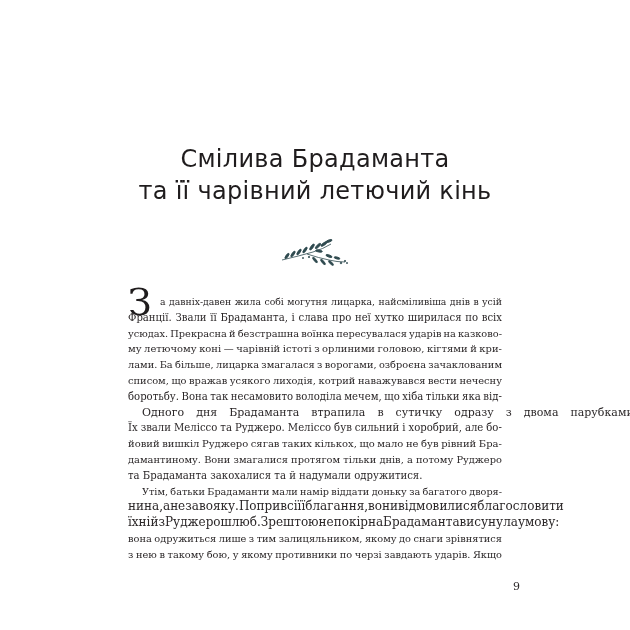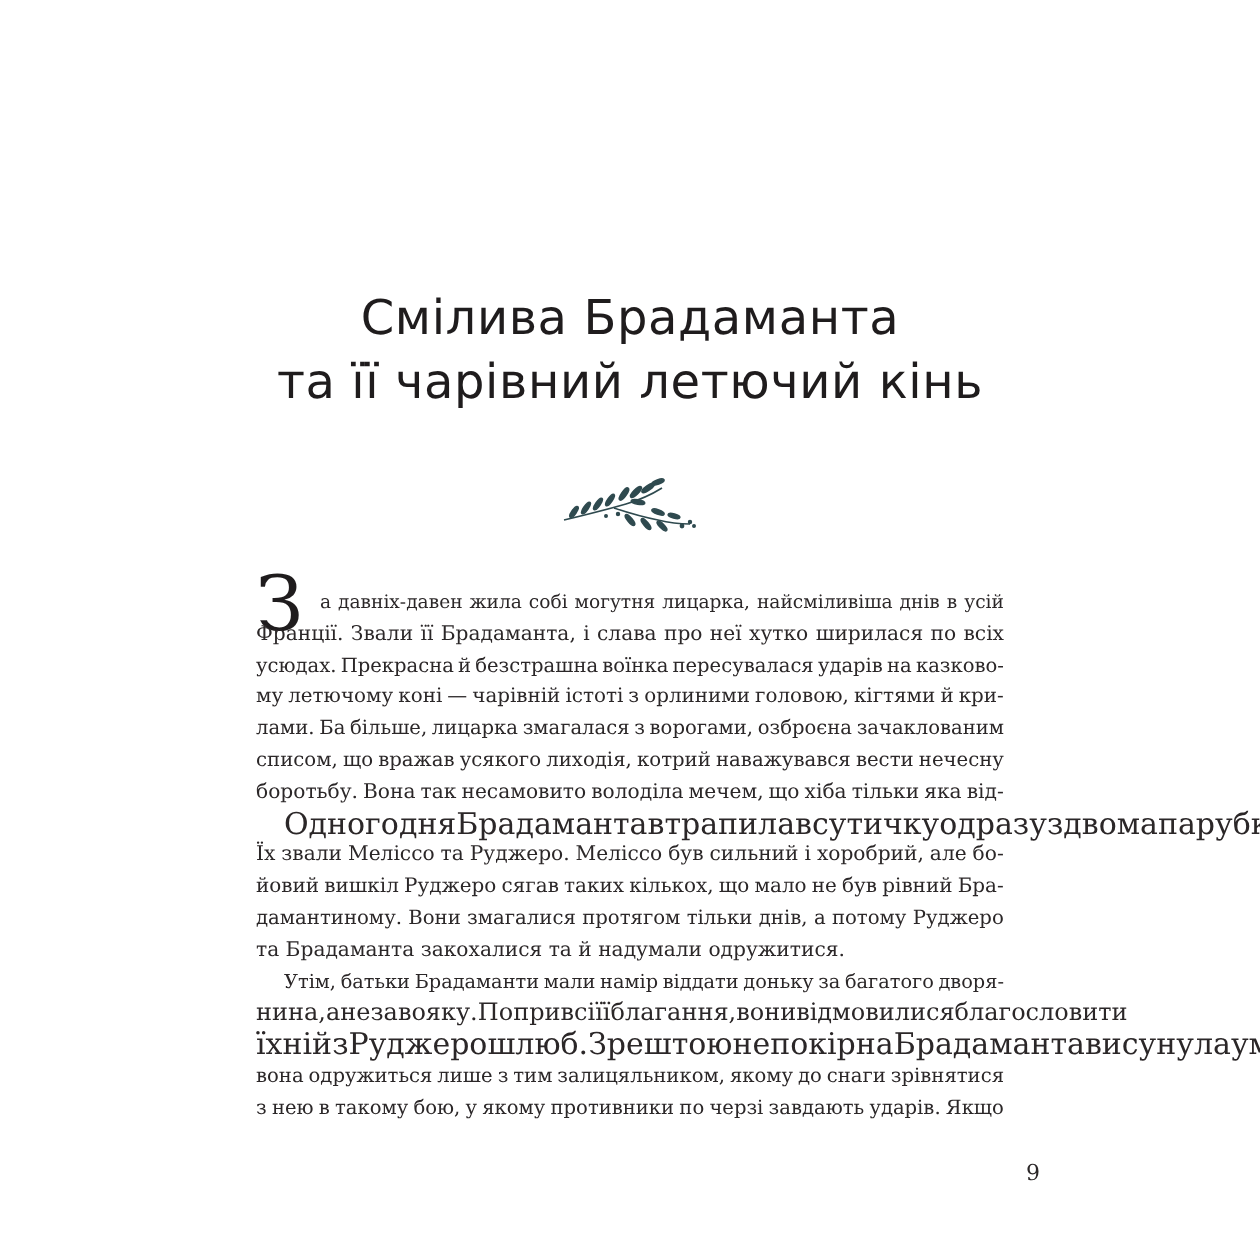--- a/index.html
+++ b/index.html
@@ -151,21 +151,21 @@
           <span class="w">володіла</span>
           <span class="w">мечем,</span>
           <span class="w">що</span>
           <span class="w">хіба</span>
           <span class="w">тільки</span>
           <span class="w">яка</span>
           <span class="w">від-</span>
         </div>
     </div>
     <div class="paragraph">
-      <div class="line indent" style="font-size: 15px;">
+      <div class="line indent" style="font-size: 11px; gap: 12px;">
           <span class="w">Одного</span>
           <span class="w">дня</span>
           <span class="w">Брадаманта</span>
           <span class="w">втрапила</span>
           <span class="w">в</span>
           <span class="w">сутичку</span>
           <span class="w">одразу</span>
           <span class="w">з</span>
           <span class="w">двома</span>
           <span class="w">парубками.</span>
@@ -231,21 +231,21 @@
           <span class="w">за</span>
           <span class="w">вояку.</span>
           <span class="w">Попри</span>
           <span class="w">всі</span>
           <span class="w">її</span>
           <span class="w">благання,</span>
           <span class="w">вони</span>
           <span class="w">відмовилися</span>
           <span class="w">благословити</span>
         </div>
-      <div class="line" style="font-size: 15px;">
+      <div class="line" style="font-size: 12px;">
           <span class="w">їхній</span>
           <span class="w">з</span>
           <span class="w">Руджеро</span>
           <span class="w">шлюб.</span>
           <span class="w">Зрештою</span>
           <span class="w">непокірна</span>
           <span class="w">Брадаманта</span>
           <span class="w">висунула</span>
           <span class="w">умову:</span>
         </div>

